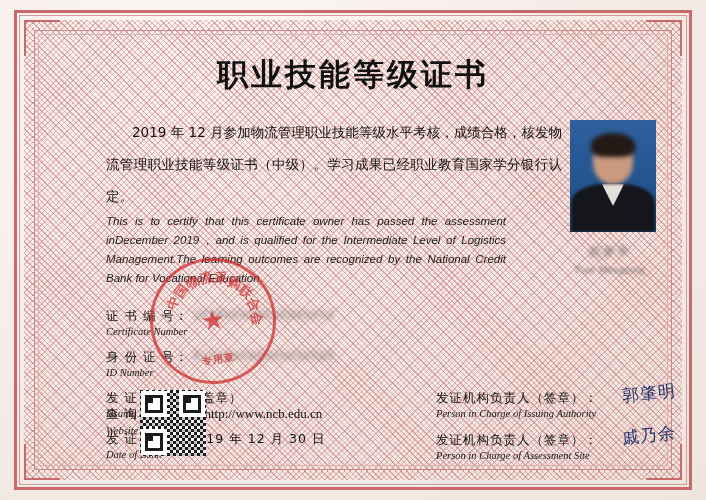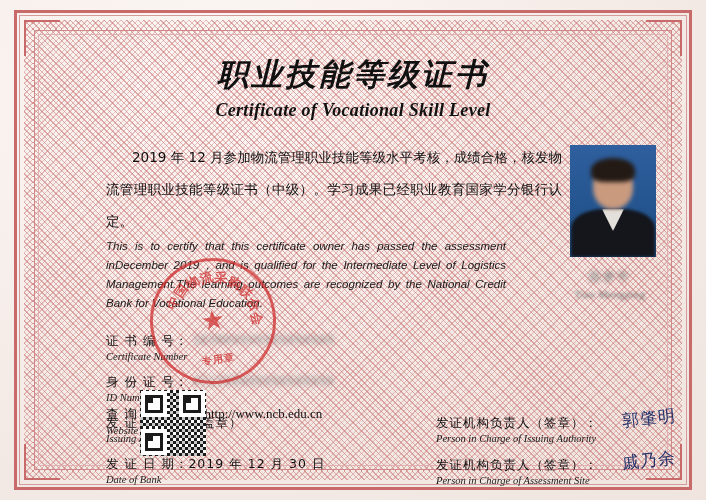--- a/index.html
+++ b/index.html
@@ -83,21 +83,20 @@
 
   
   .title-zh {
     text-align: center;
     font-family: "DejaVu Sans", "Liberation Sans", sans-serif;
     font-weight: bold;
     font-size: 31px;
     letter-spacing: 3px;
     color: #111;
     margin-top: 14px;
-    font-style: italic;
   }
   .title-en {
     text-align: center;
     font-family: "Liberation Serif", serif;
     font-style: italic;
     font-weight: bold;
     font-size: 18px;
     color: #111;
     margin-top: 4px;
     letter-spacing: .3px;
@@ -397,21 +396,20 @@
   <div class="paper-pattern"></div>
 
   <div class="corner tl"></div>
   <div class="corner tr"></div>
   <div class="corner bl"></div>
   <div class="corner br"></div>
 
   <div class="content">
 
     <div class="title-zh">职业技能等级证书</div>
-    <div class="title-en">Certificate of Vocational Skill Level</div>
 
     <div class="body-zone">
       <div class="para-zh"><span class="indent"></span><span>2019 年 12 月参加物流管理职业技能等级水平考核，成绩合格，核发物流管理职业技能等级证书（中级）。学习成果已经职业教育国家学分银行认定。</span></div>
       <div class="para-en">This is to certify that this certificate owner has passed the assessment inDecember 2019，and is qualified for the Intermediate Level of Logistics Management.The learning outcomes are recognized by the National Credit Bank for Vocational Education.</div>
 
       <div class="photo">
         <div class="body"></div>
         <div class="collar"></div>
         <div class="head"></div>
         <div class="hair"></div>

